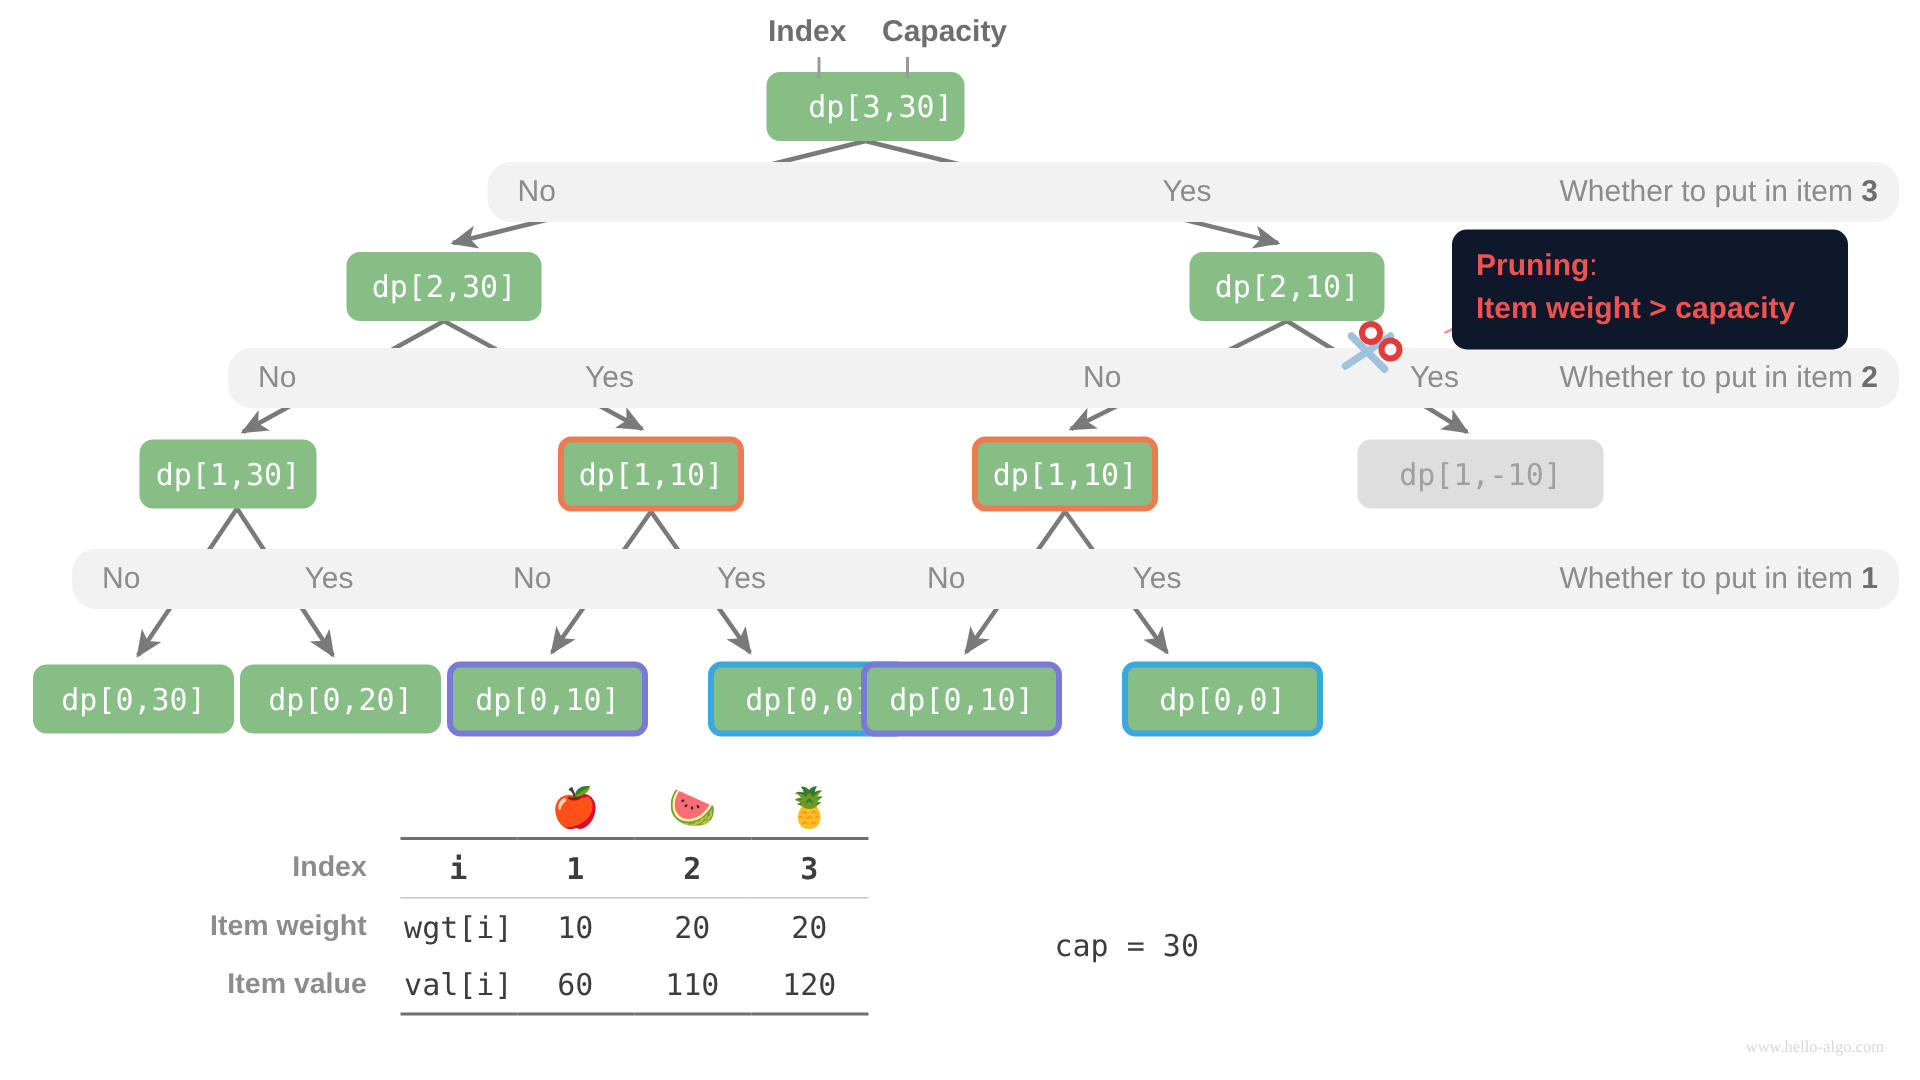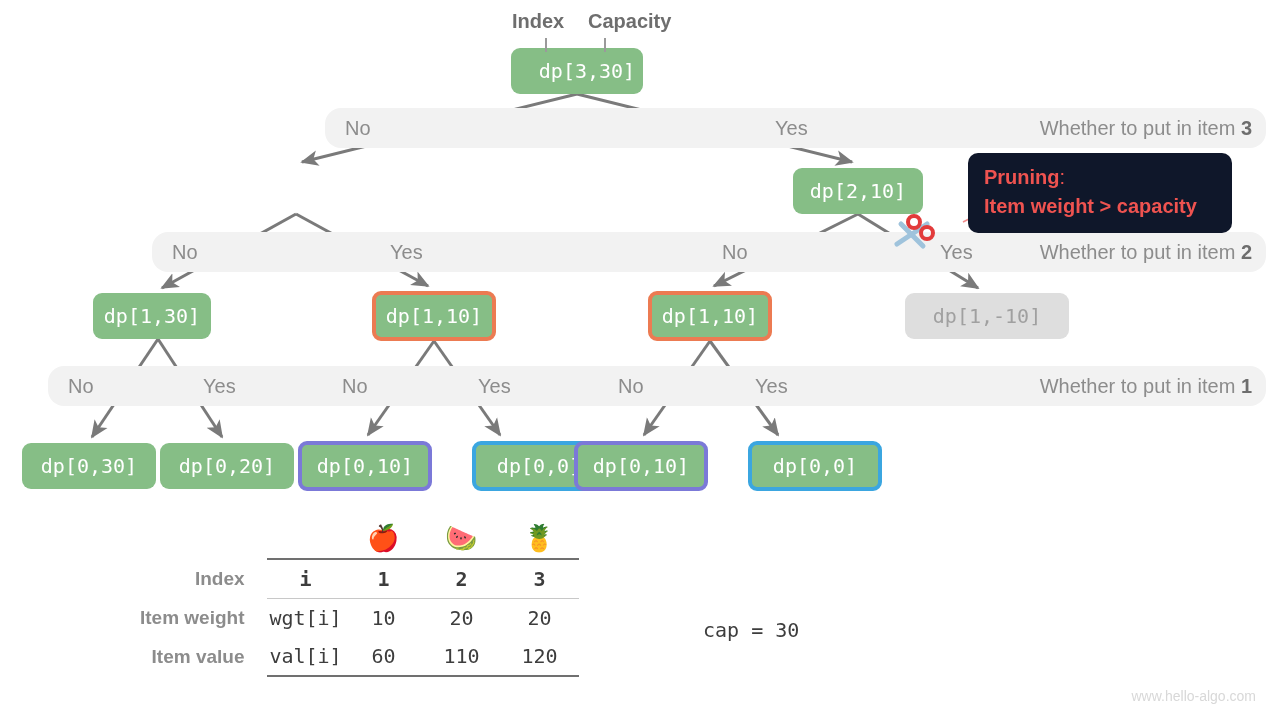--- a/index.html
+++ b/index.html
@@ -90,21 +90,21 @@
   .cellmono.bold{font-weight:bold;}
   .emoji{font-size:26px;text-align:center;height:40px;line-height:40px;}
   .hline{border-top:2px solid #707070;}
   .hline-thin{border-top:1px solid #c8c8c8;}
 
   .caplab{position:absolute;color:#8c8c8c;font-size:19px;font-weight:bold;white-space:nowrap;}
   .capval{position:absolute;font-family:"DejaVu Sans Mono", monospace;font-size:20px;color:#3d3d3d;white-space:nowrap;}
 
   .watermark{
     position:absolute;right:24px;bottom:16px;
-    color:#d8d8d8;font-family:Liberation Sans, sans-serif;font-size:14px;
+    color:#d8d8d8;font-family:Liberation Serif, serif;font-size:11px;
   }
 </style>
 </head>
 <body>
 
 <div id="stage">
 
   <svg class="edges" viewBox="0 0 1280 720">
     <defs>
       <marker id="ah" markerWidth="7" markerHeight="7" refX="5.4" refY="3" orient="auto">
@@ -159,20 +159,21 @@
 
   <div class="hdr" style="left:512px;top:10px;">Index</div>
   <div class="hdr" style="left:588px;top:10px;">Capacity</div>
   <svg class="edges" viewBox="0 0 1280 720" style="z-index:4;">
     <line x1="546" y1="38" x2="546" y2="52" stroke="#9a9a9a" stroke-width="2"></line>
     <line x1="605" y1="38" x2="605" y2="52" stroke="#9a9a9a" stroke-width="2"></line>
     <line x1="963" y1="222" x2="1055" y2="176" stroke="#f08b8b" stroke-width="1.6"></line>
   </svg>
 
   <div class="node" style="left:511px;top:48px;width:132px;height:46px;padding-left:20px;">dp[3,30]</div>
+  <div class="node" style="left:231px;top:168px;width:130px;height:46px;">dp[2,30]</div>
   <div class="node" style="left:793px;top:168px;width:130px;height:46px;">dp[2,10]</div>
   <div class="node" style="left:93px;top:293px;width:118px;height:46px;">dp[1,30]</div>
   <div class="node b-orange" style="left:372px;top:291px;width:124px;height:50px;">dp[1,10]</div>
   <div class="node b-orange" style="left:648px;top:291px;width:124px;height:50px;">dp[1,10]</div>
   <div class="node muted" style="left:905px;top:293px;width:164px;height:46px;">dp[1,-10]</div>
   <div class="node" style="left:22px;top:443px;width:134px;height:46px;">dp[0,30]</div>
   <div class="node" style="left:160px;top:443px;width:134px;height:46px;">dp[0,20]</div>
   <div class="node b-purple" style="left:298px;top:441px;width:134px;height:50px;">dp[0,10]</div>
   <div class="node b-blue" style="left:436px;top:441px;width:134px;height:50px;">dp[0,0]</div>
   <div class="node b-purple" style="left:574px;top:441px;width:134px;height:50px;">dp[0,10]</div>

